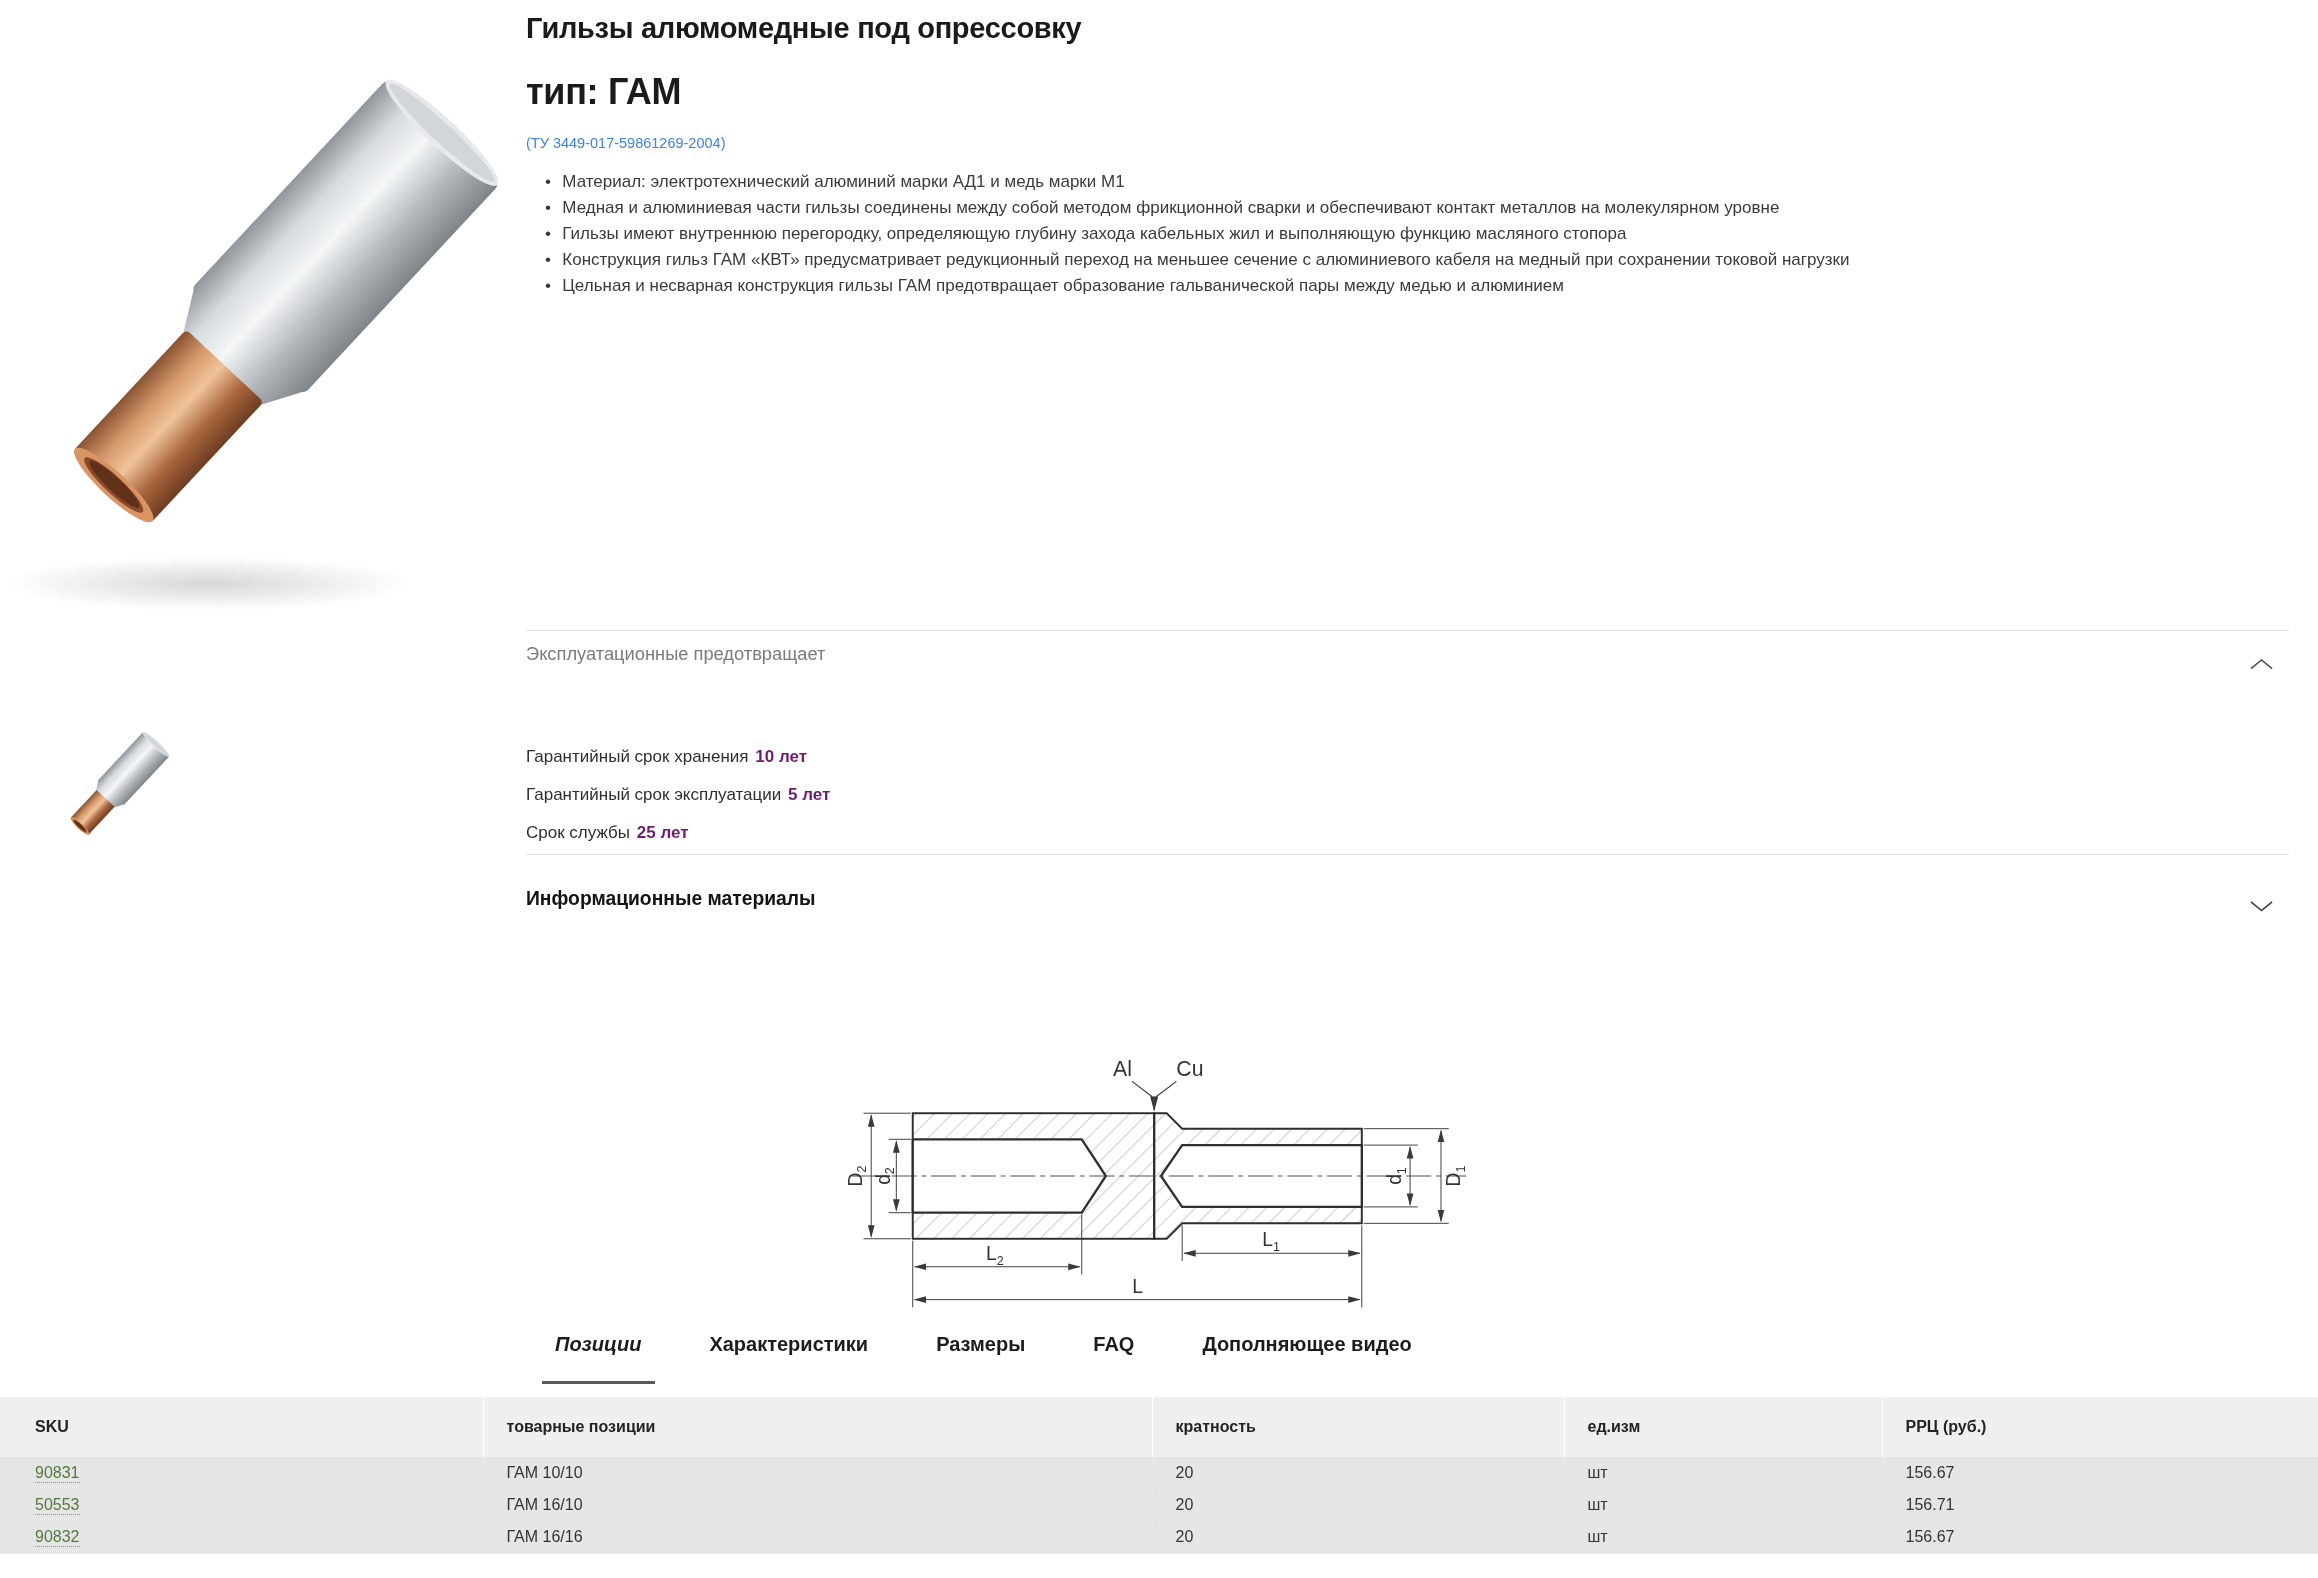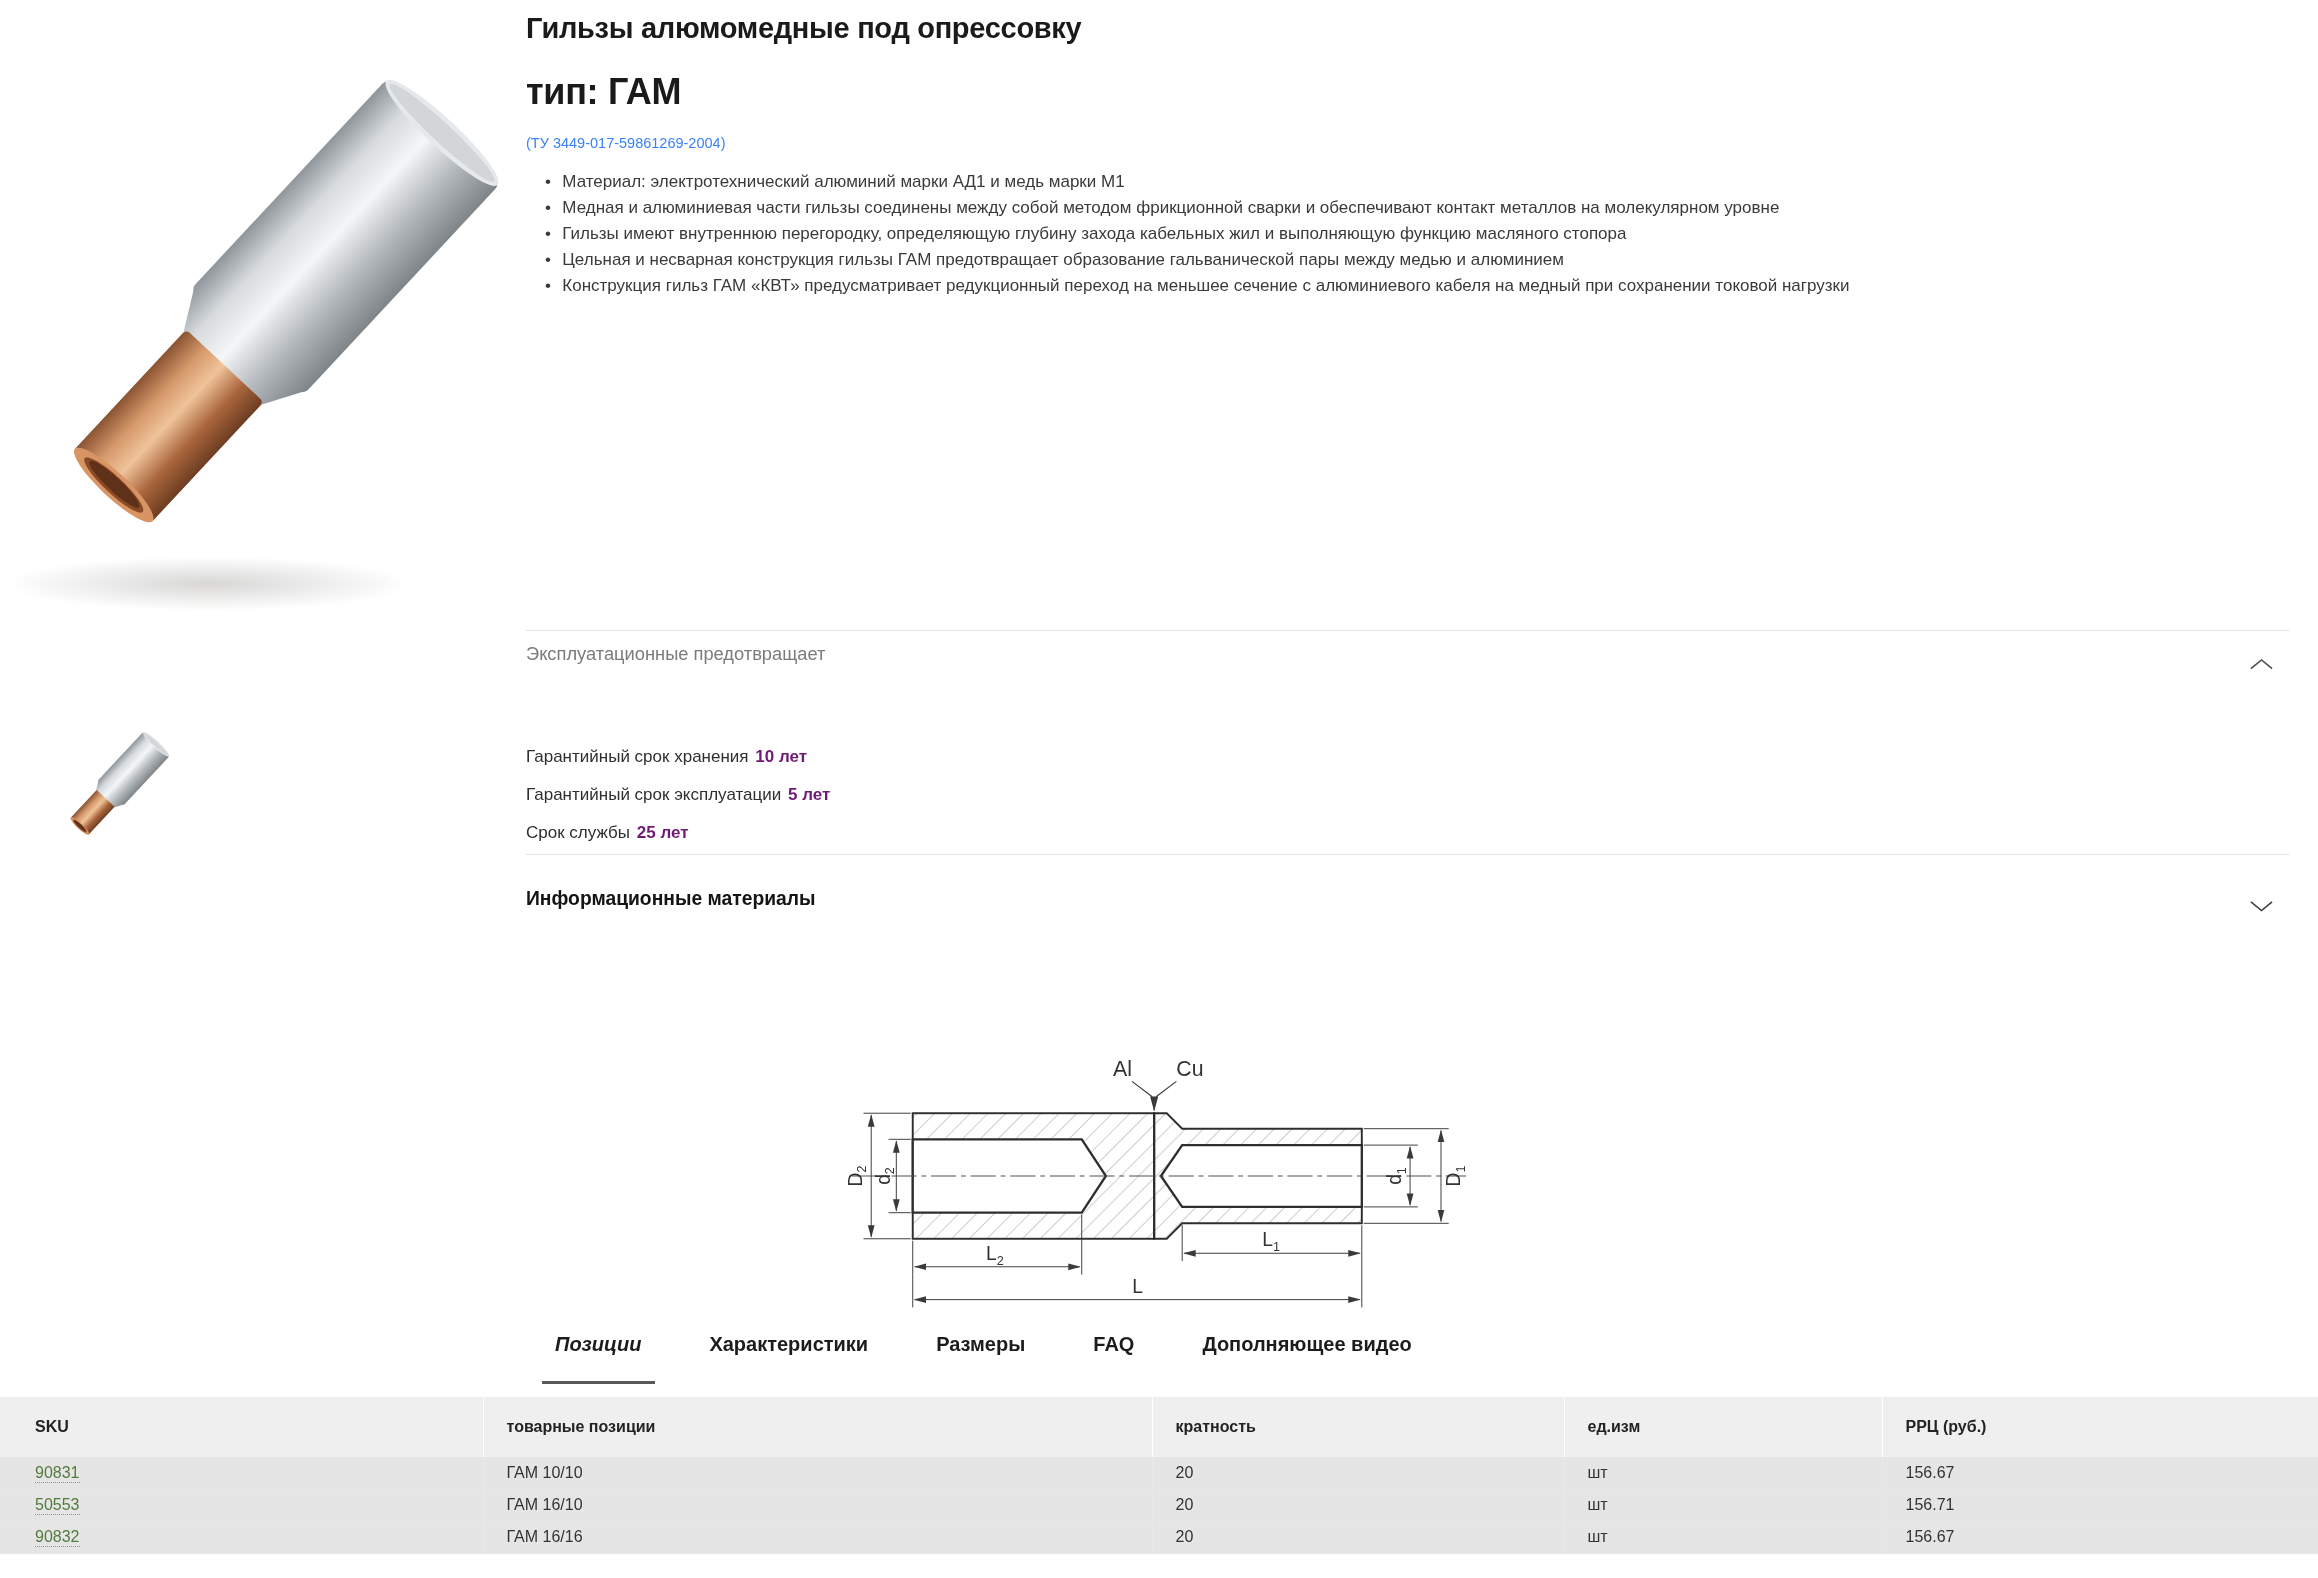--- a/index.html
+++ b/index.html
@@ -100,22 +100,22 @@
 </svg>
 
 <h1 class="abs page-title">Гильзы алюмомедные под опрессовку</h1>
 <h2 class="abs type-title">тип: ГАМ</h2>
 <div class="abs tu">(ТУ 3449-017-59861269-2004)</div>
 
 <ul class="abs bullets">
   <li>Материал: электротехнический алюминий марки АД1 и медь марки М1</li>
   <li>Медная и алюминиевая части гильзы соединены между собой методом фрикционной сварки и обеспечивают контакт металлов на молекулярном уровне</li>
   <li>Гильзы имеют внутреннюю перегородку, определяющую глубину захода кабельных жил и выполняющую функцию масляного стопора</li>
+  <li>Конструкция гильз ГАМ «КВТ» предусматривает редукционный переход на меньшее сечение с алюминиевого кабеля на медный при сохранении токовой нагрузки</li>
   <li>Цельная и несварная конструкция гильзы ГАМ предотвращает образование гальванической пары между медью и алюминием</li>
-  <li>Конструкция гильз ГАМ «КВТ» предусматривает редукционный переход на меньшее сечение с алюминиевого кабеля на медный при сохранении токовой нагрузки</li>
 </ul>
 
 <div class="abs divider d1"></div>
 <div class="abs acc-head1">Эксплуатационные предотвращает</div>
 <svg class="abs chev chev-up" viewBox="0 0 26 14">
   <polyline points="2,12 13,3 24,12" fill="none" stroke="#4c4c4c" stroke-width="1.6"></polyline>
 </svg>
 
 <div class="abs char-rows">
   <div class="row">

